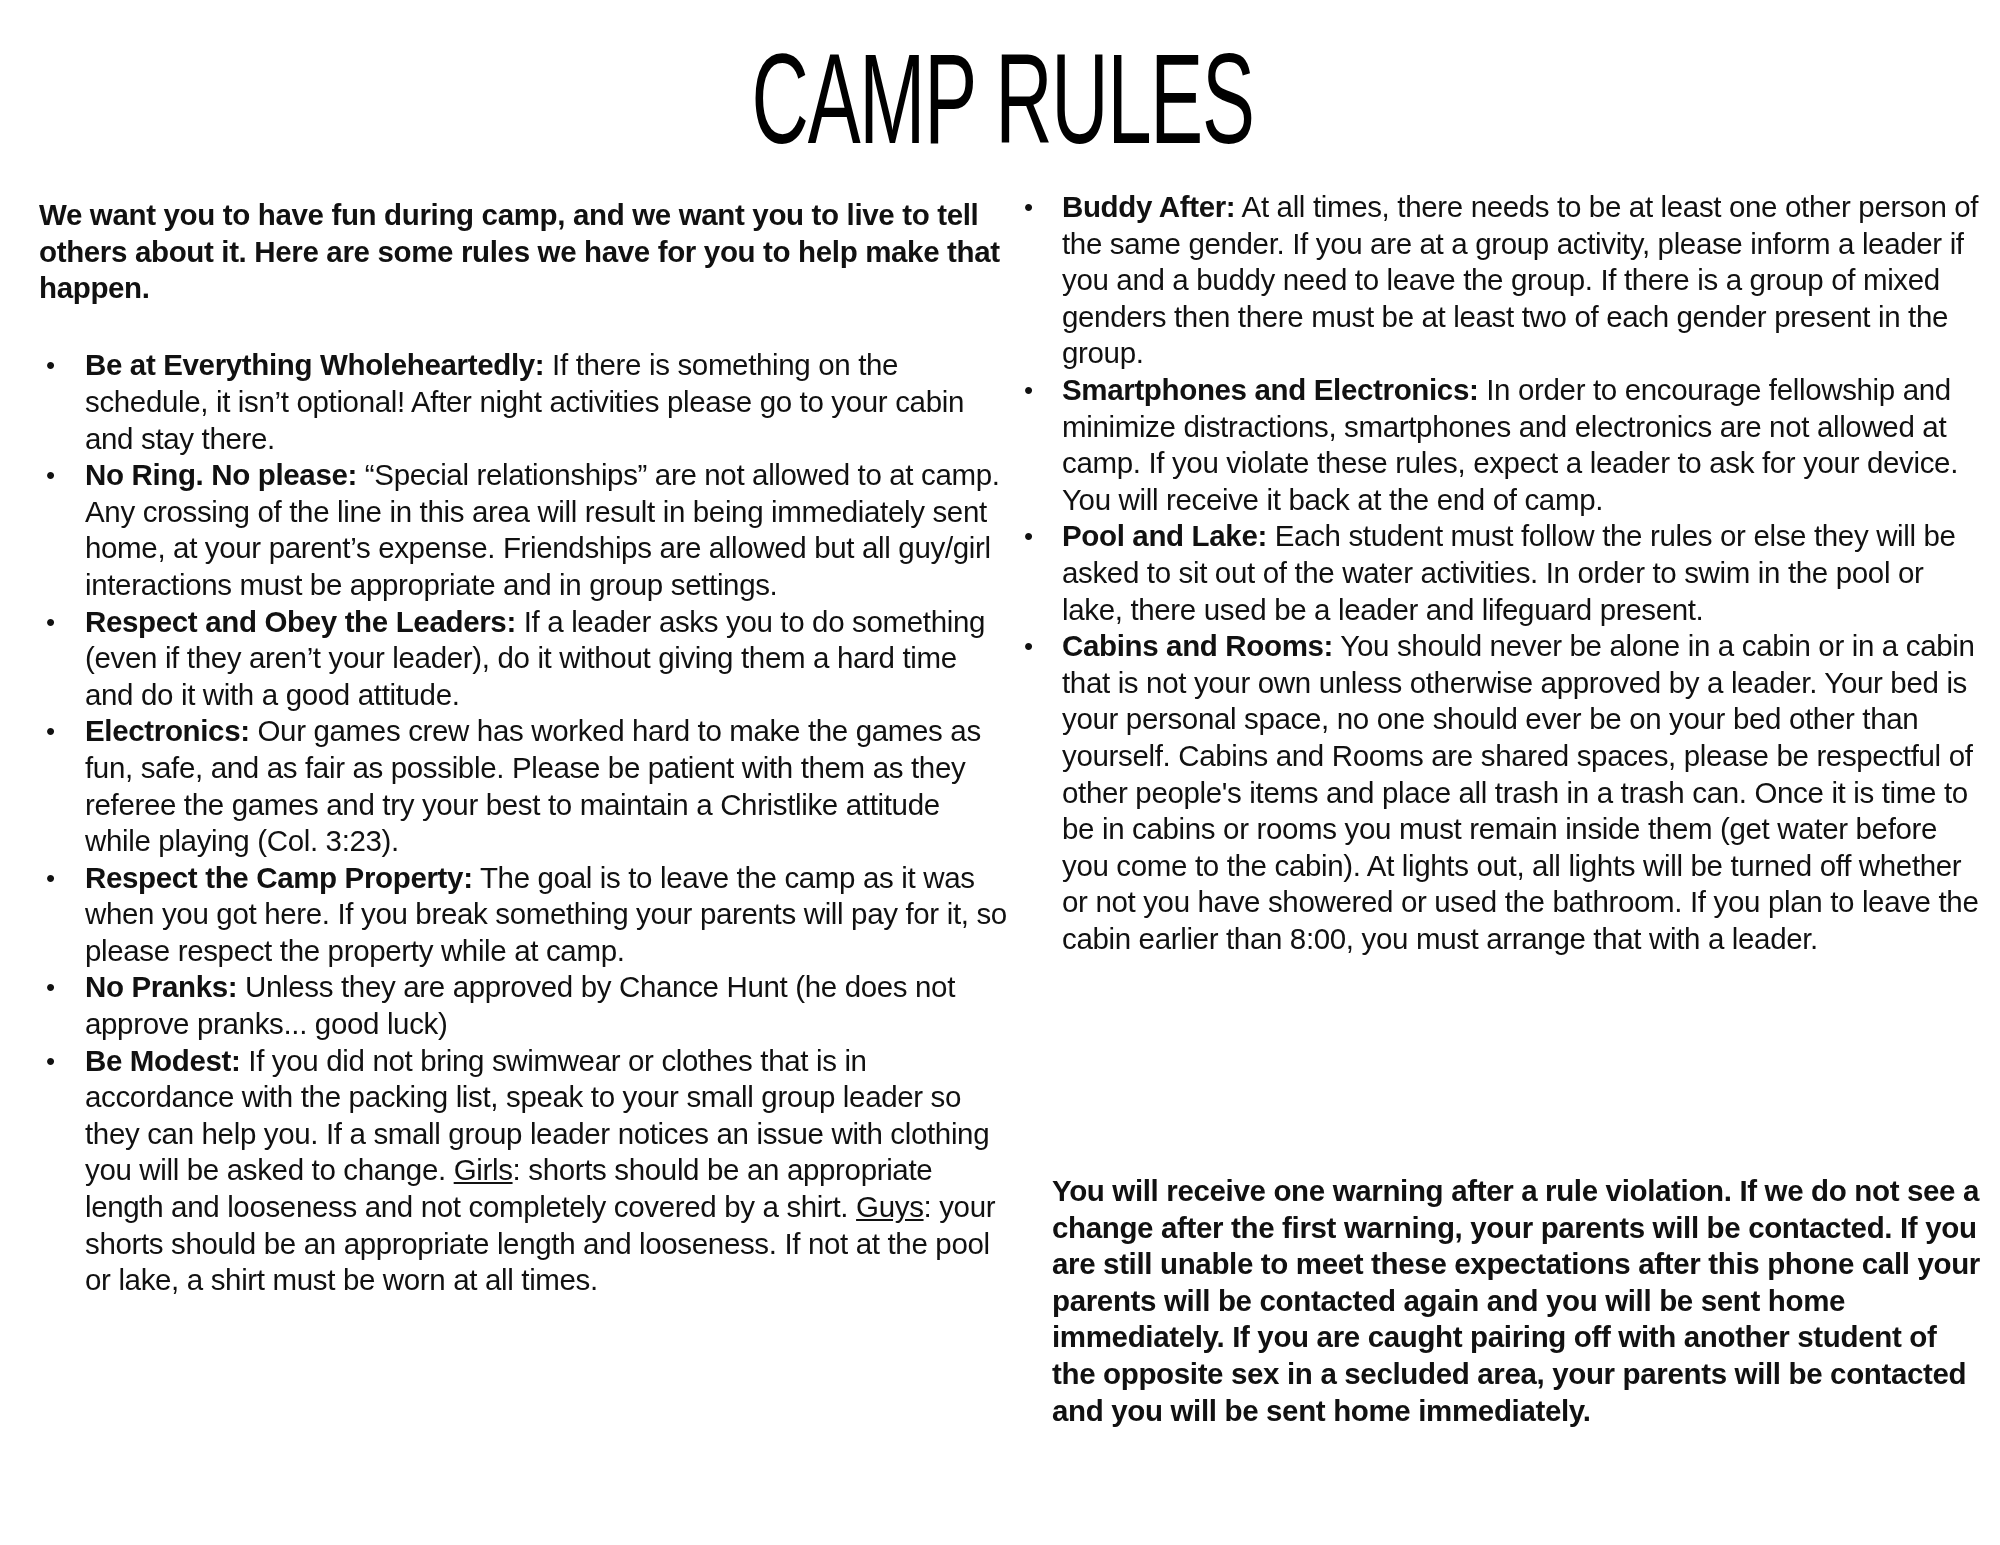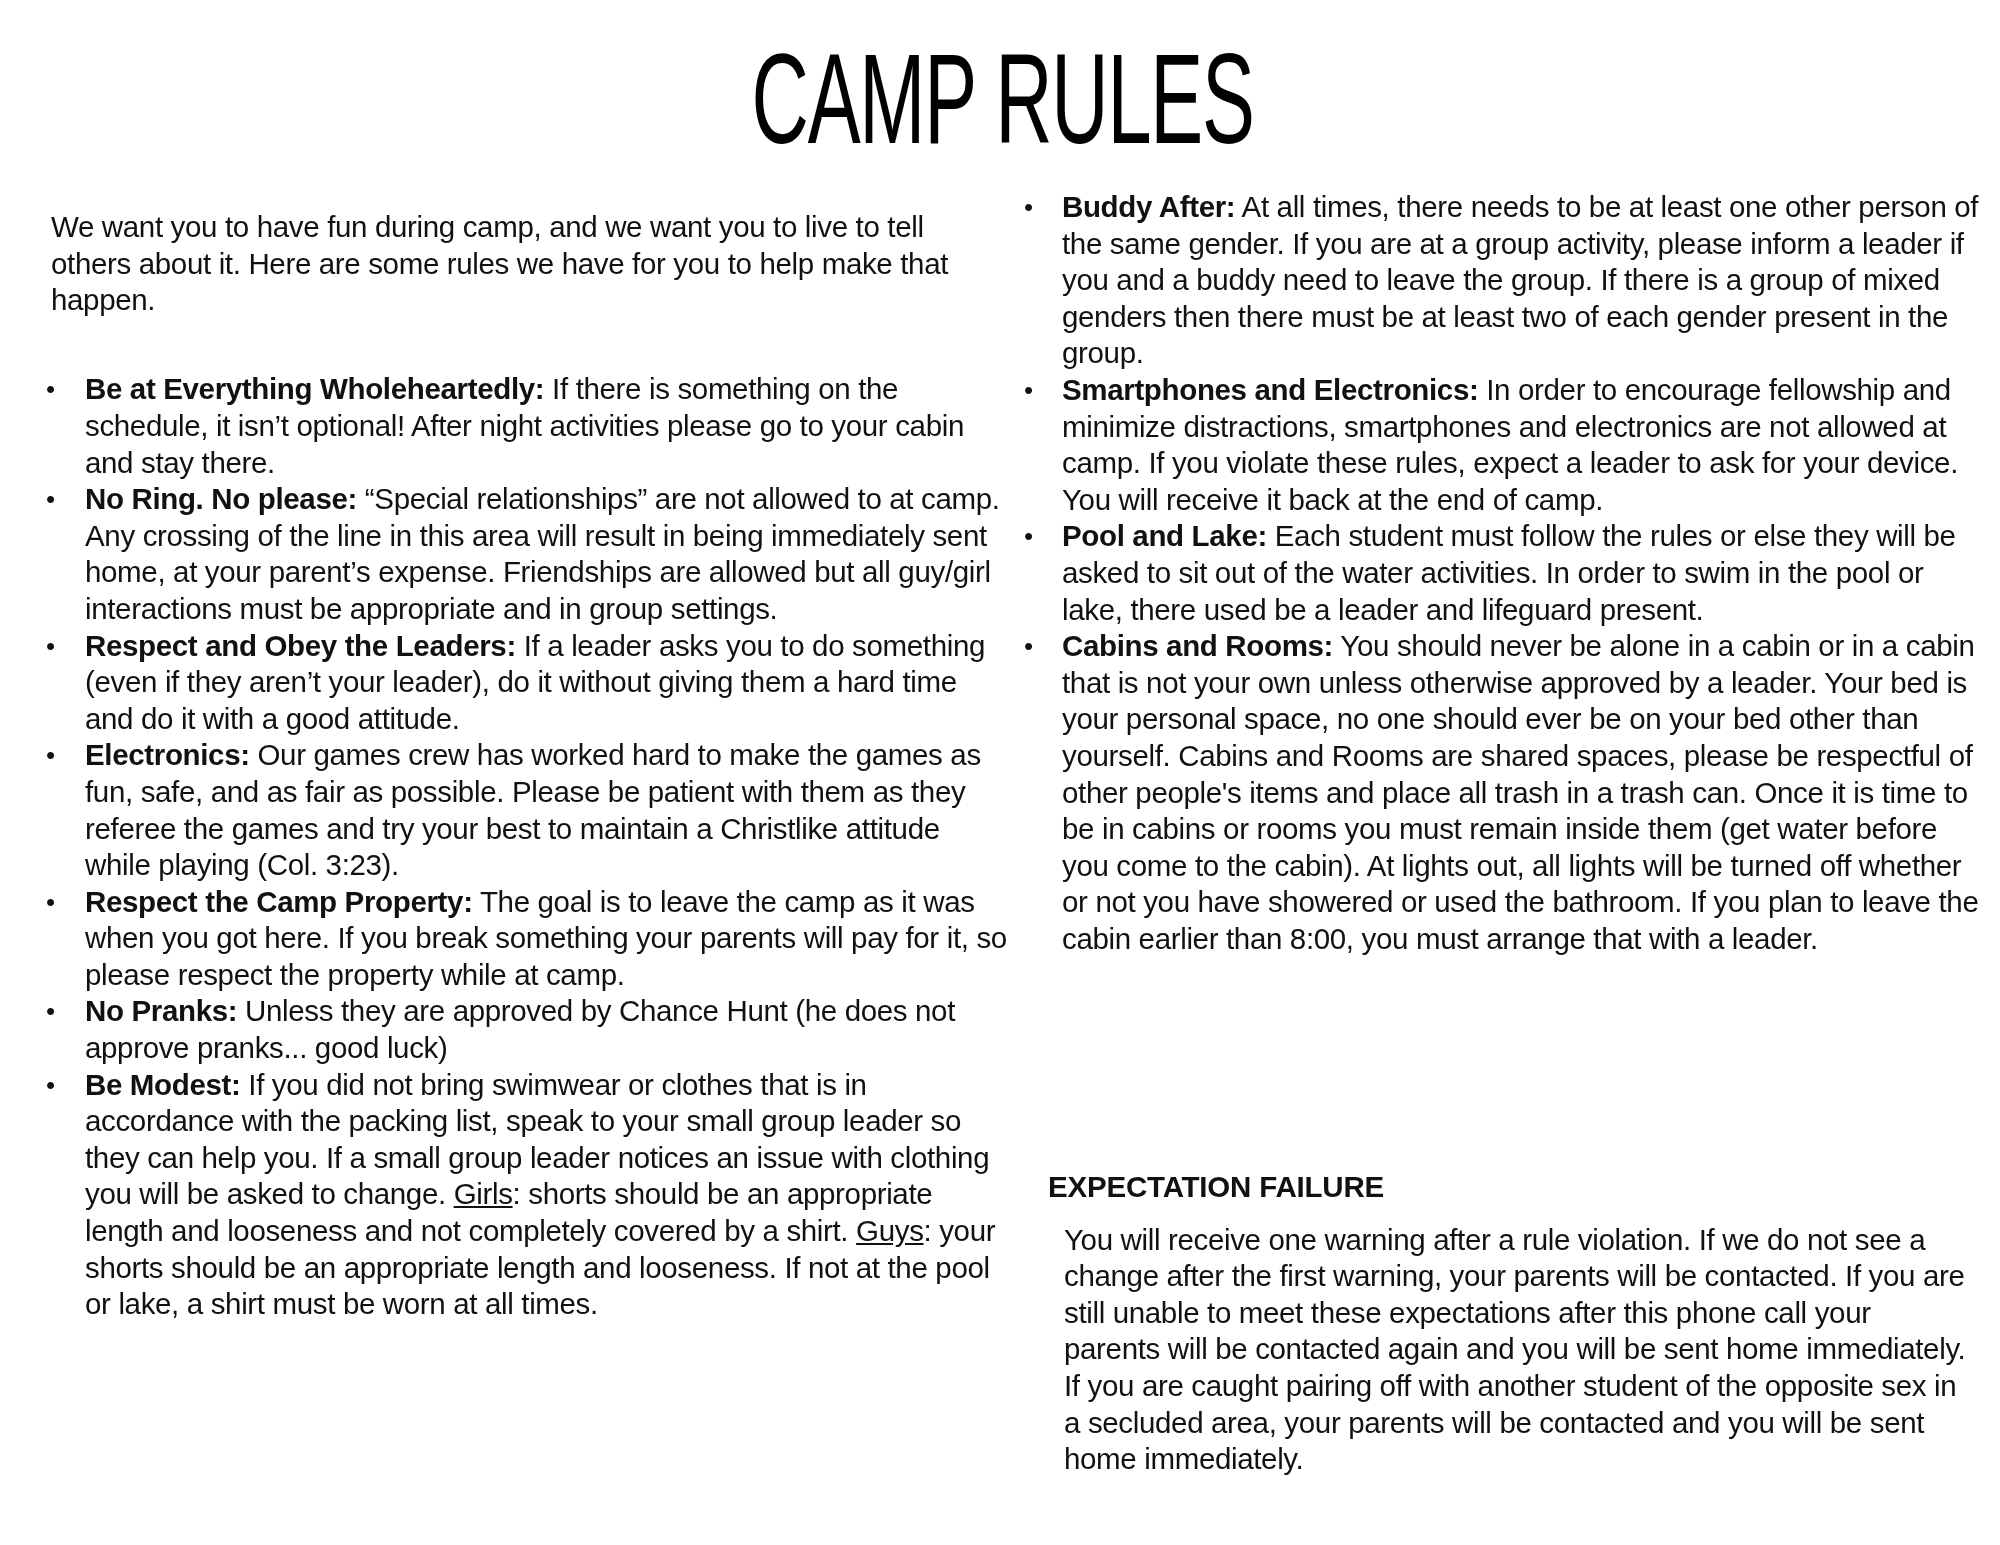--- a/index.html
+++ b/index.html
@@ -2,21 +2,21 @@
 <html><head>
 <meta charset="utf-8">
 <style>
   html, body { margin: 0; padding: 0; background: #ffffff; }
   body { width: 2000px; height: 1545px; position: relative; overflow: hidden; color: #111111; font-family: "Liberation Sans", sans-serif; }
   .title { position: absolute; left: 0; width: 2000px; top: 34px; text-align: center; font-family: "Liberation Sans", sans-serif; font-size: 128px; line-height: 130px; letter-spacing: -2px; transform: scaleX(0.62); transform-origin: 1007px 0; color: #000; }
   .col { position: absolute; font-size: 29.5px; line-height: 36.6px; letter-spacing: -0.35px; }
   .col-left { left: 35px; top: 193px; width: 975px; }
   .col-right { left: 1030px; top: 189px; width: 960px; }
   .heading { font-weight: bold; letter-spacing: -0.2px; }
-  .para { margin: 16px; }
+  .para { margin: 4px; font-weight: bold; }
   ul.rules { list-style: none; margin: 0; padding: 0; }
   ul.rules li { position: relative; padding-left: 50px; margin: 0; }
   .col-right ul.rules li { padding-left: 32px; }
   ul.rules li .bullet { position: absolute; left: 11px; top: 0; font-size: 26px; }
   .col-right ul.rules li .bullet { left: -6px; }
   .rule-title { font-weight: bold; }
   .u { text-decoration: underline; }
   .spacer { height: 36.6px; }
   .failure { position: absolute; left: 1048px; top: 1169px; width: 940px; font-size: 29.5px; line-height: 36.6px; letter-spacing: -0.35px; }
 </style>
@@ -42,15 +42,14 @@
 <div class="col col-right">
   <ul class="rules">
     <li><span class="bullet">•</span><span class="rule-title">Buddy After:</span><span> At all times, there needs to be at least one other person of the same gender. If you are at a group activity, please inform a leader if you and a buddy need to leave the group. If there is a group of mixed genders then there must be at least two of each gender present in the group.</span></li>
     <li><span class="bullet">•</span><span class="rule-title">Smartphones and Electronics:</span><span> In order to encourage fellowship and minimize distractions, smartphones and electronics are not allowed at camp. If you violate these rules, expect a leader to ask for your device. You will receive it back at the end of camp.</span></li>
     <li><span class="bullet">•</span><span class="rule-title">Pool and Lake:</span><span> Each student must follow the rules or else they will be asked to sit out of the water activities. In order to swim in the pool or lake, there used be a leader and lifeguard present.</span></li>
     <li><span class="bullet">•</span><span class="rule-title">Cabins and Rooms:</span><span> You should never be alone in a cabin or in a cabin that is not your own unless otherwise approved by a leader. Your bed is your personal space, no one should ever be on your bed other than yourself. Cabins and Rooms are shared spaces, please be respectful of other people's items and place all trash in a trash can. Once it is time to be in cabins or rooms you must remain inside them (get water before you come to the cabin). At lights out, all lights will be turned off whether or not you have showered or used the bathroom. If you plan to leave the cabin earlier than 8:00, you must arrange that with a leader.</span></li>
   </ul>
 </div>
 
 <div class="failure">
-  <div class="heading">EXPECTATION FAILURE</div>
   <p class="para">You will receive one warning after a rule violation. If we do not see a change after the first warning, your parents will be contacted. If you are still unable to meet these expectations after this phone call your parents will be contacted again and you will be sent home immediately. If you are caught pairing off with another student of the opposite sex in a secluded area, your parents will be contacted and you will be sent home immediately.</p>
 </div>
 
 </body></html>

